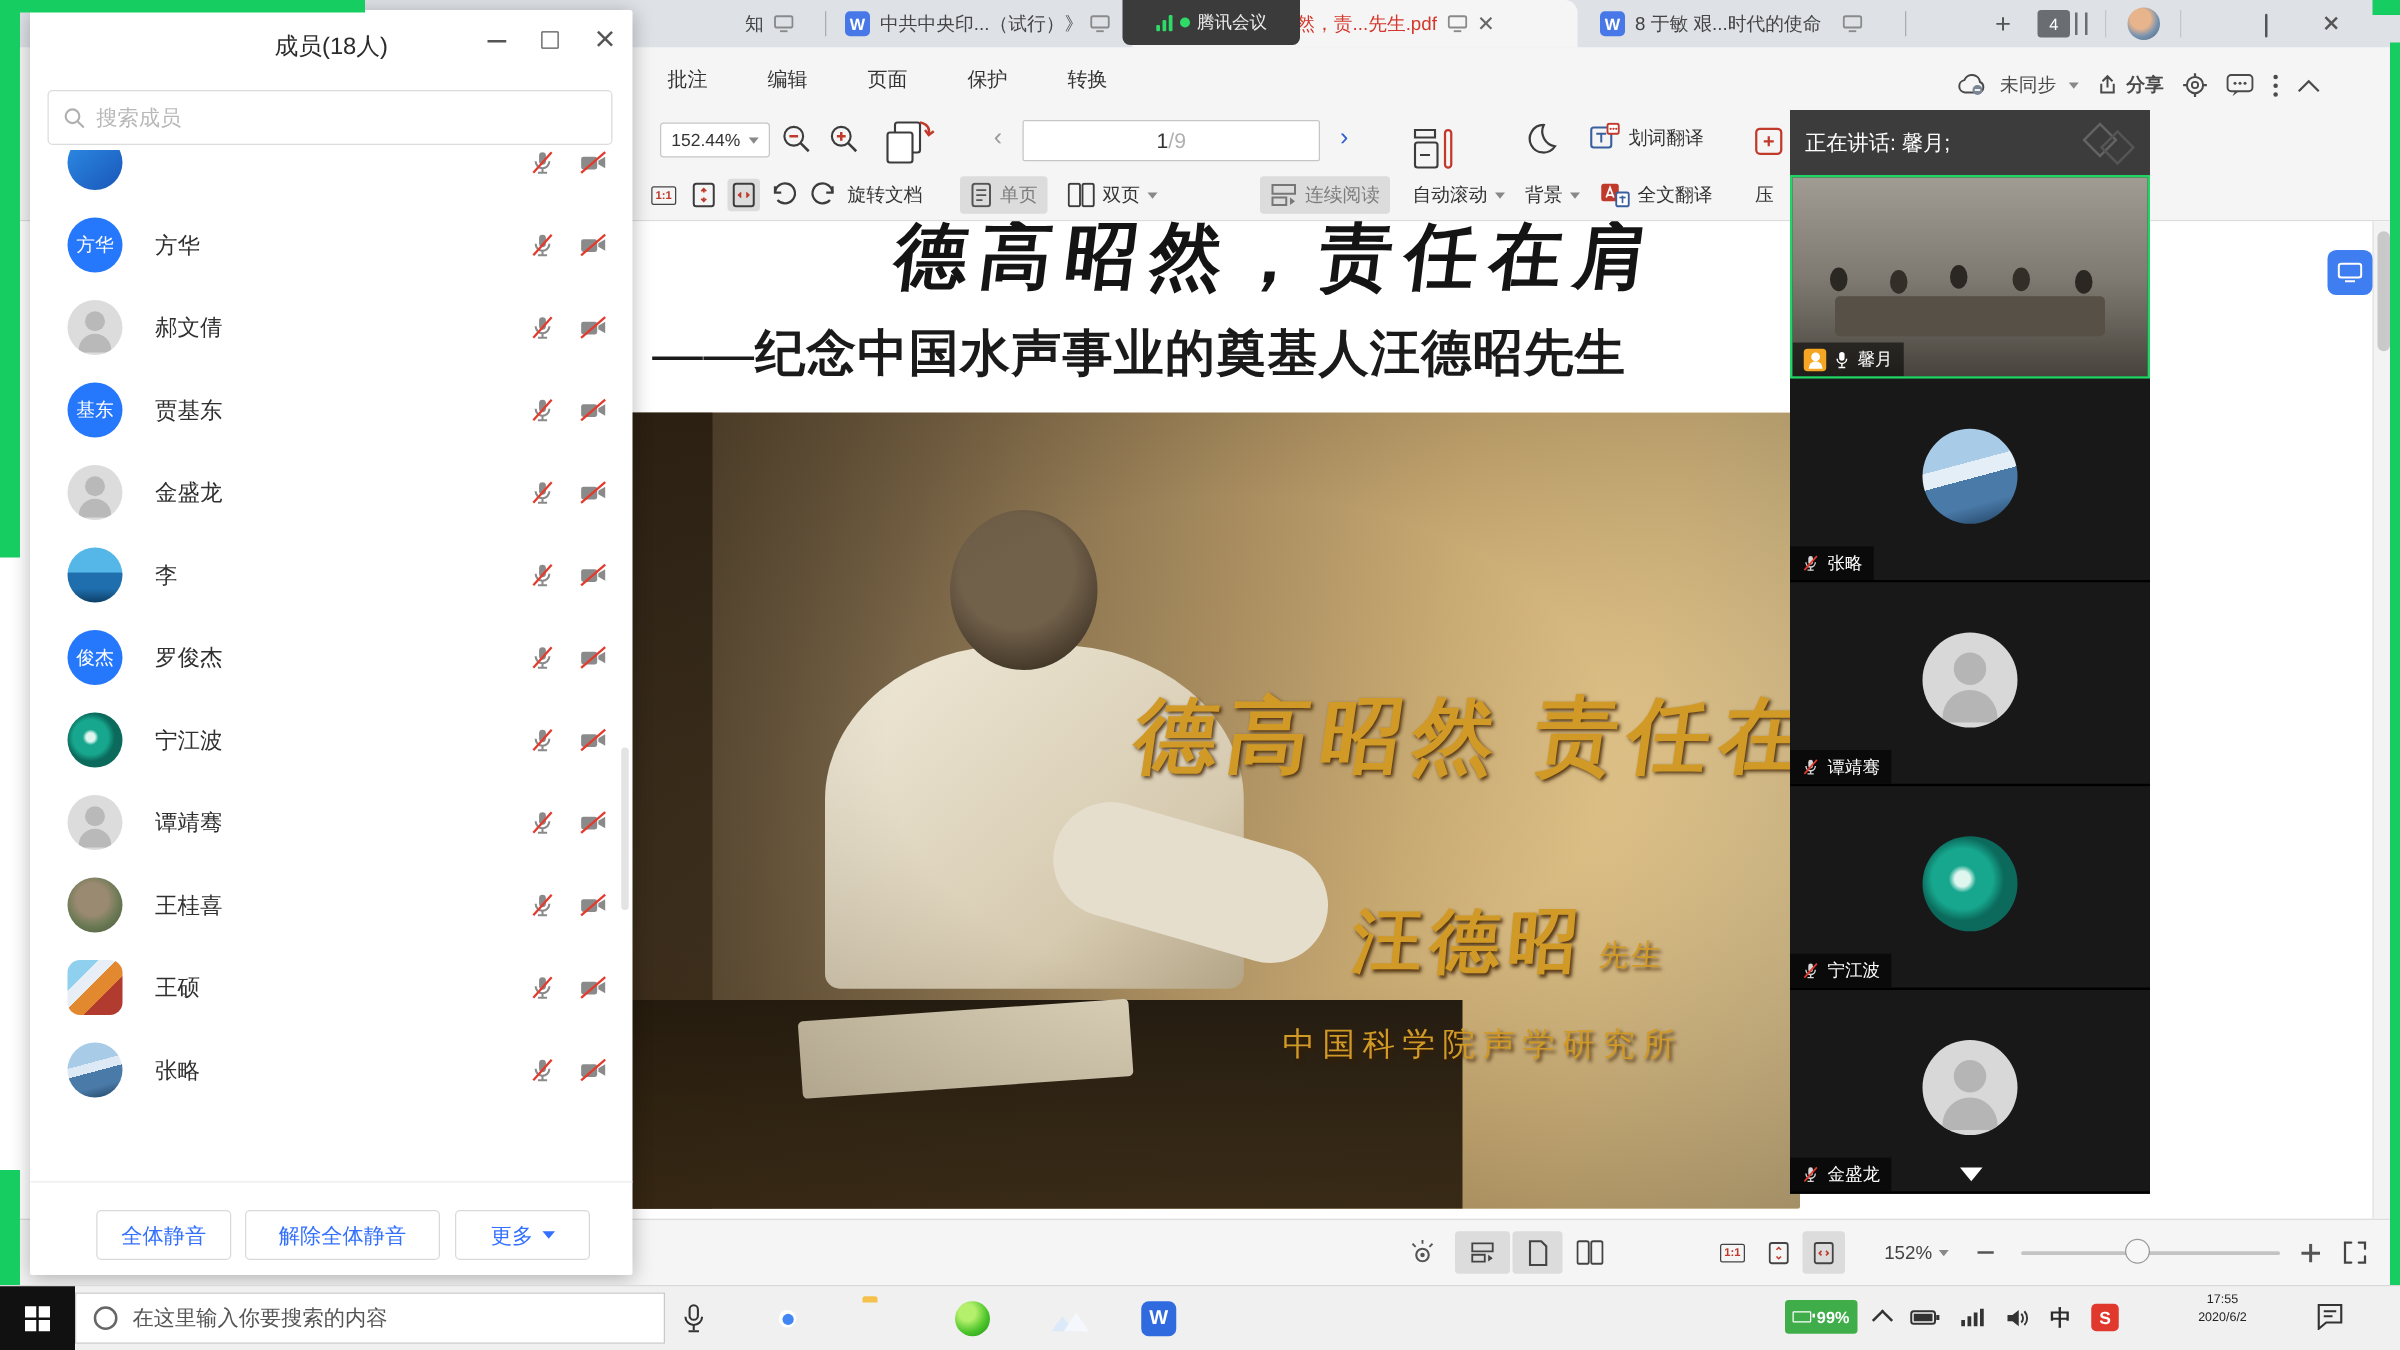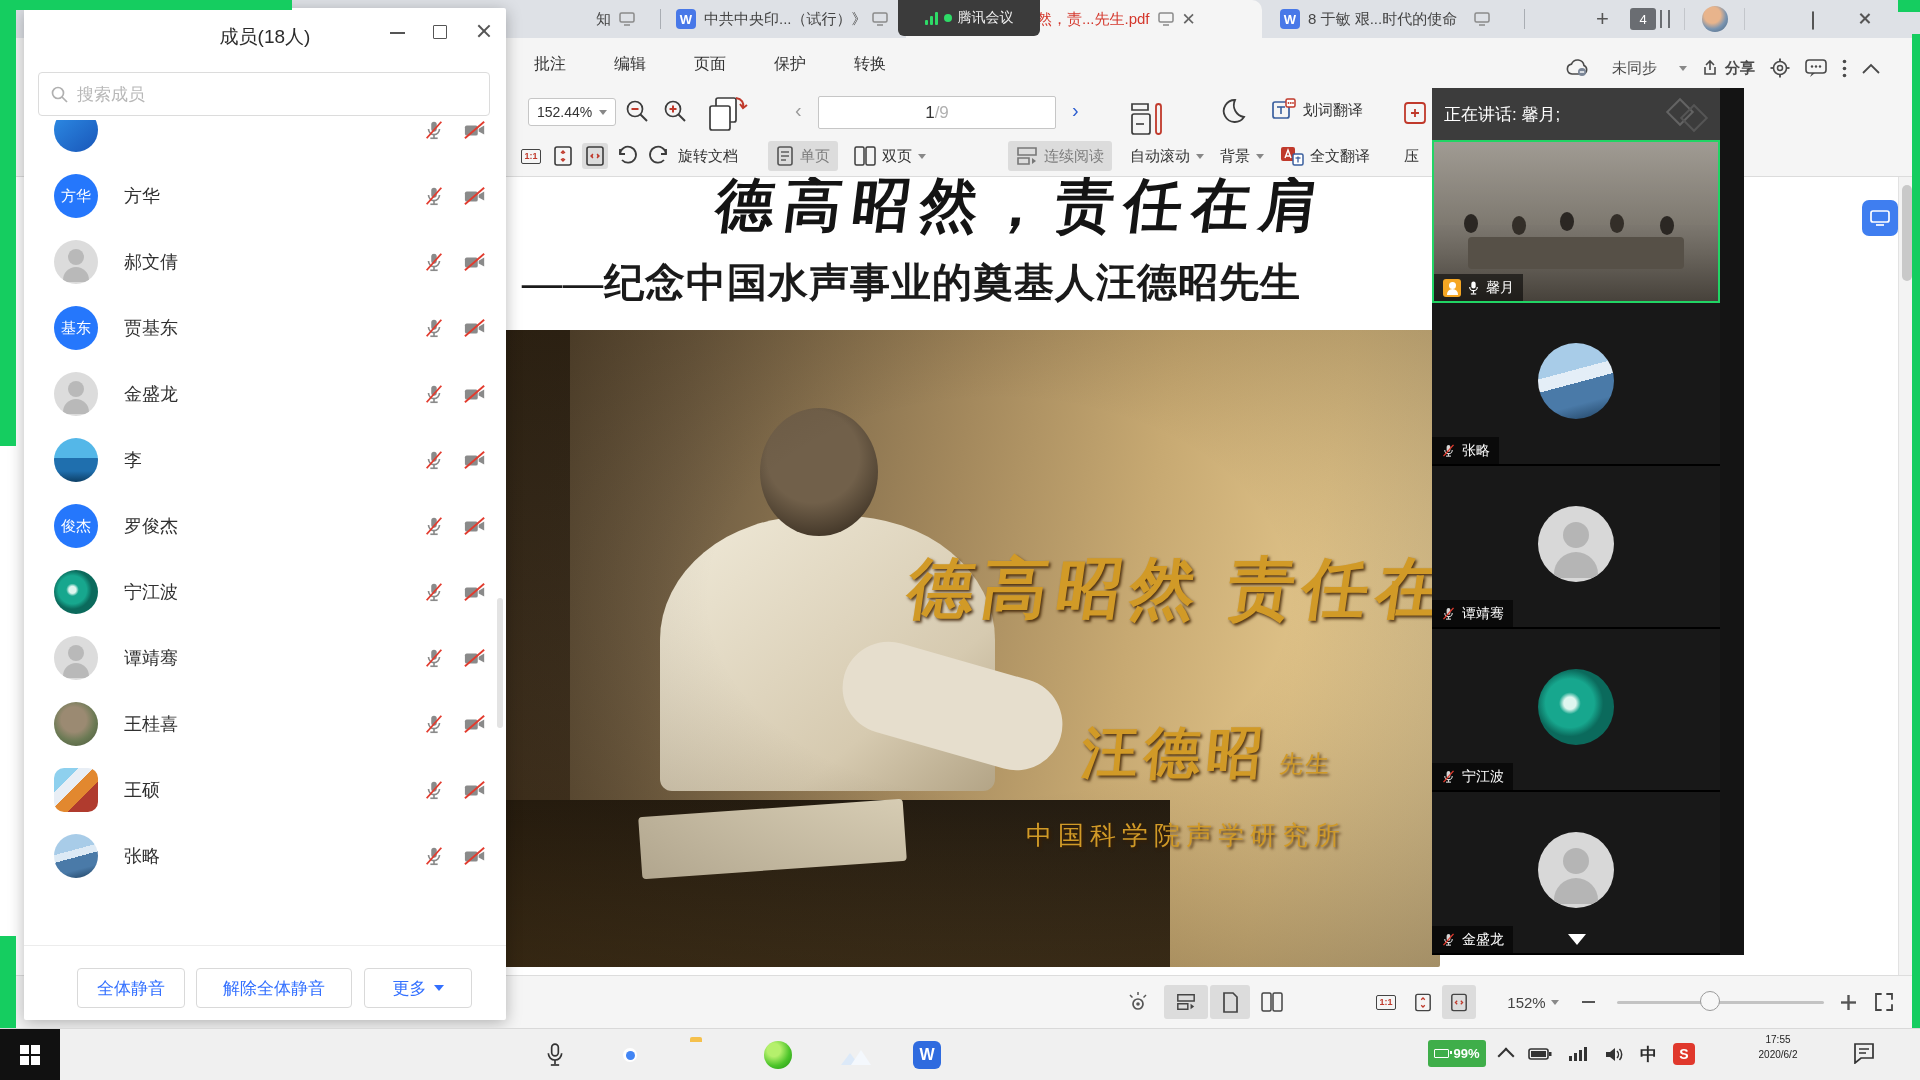--- a/index.html
+++ b/index.html
@@ -127,21 +127,21 @@
   .av-mountain{background:linear-gradient(165deg,#a8cce8 0 38%,#ddeaf5 38% 52%,#4a7aa8 52% 75%,#1e3f5e);}
   .m-name{margin-left:26px;font-size:18px;color:#303030;}
   .m-icons{margin-left:auto;display:flex;gap:17px;align-items:center;color:#8a8a8a;}
   .mp-scroll{position:absolute;left:473px;top:590px;width:6px;height:130px;background:#e3e3e3;border-radius:3px;}
   .mp-foot{position:absolute;left:0;top:937px;width:482px;height:75px;border-top:1px solid #ececec;}
   .mp-btn{position:absolute;top:22px;height:40px;background:#fff;border:1px solid #d9d9d9;border-radius:4px;color:#3370ff;
     font-size:17px;display:flex;align-items:center;justify-content:center;gap:7px;box-sizing:border-box;}
   .blue-caret{width:0;height:0;border-left:5px solid transparent;border-right:5px solid transparent;border-top:6px solid #3370ff;}
 
   
-  .vpanel{position:absolute;left:1432px;top:88px;width:288px;height:867px;background:#141414;z-index:40;padding-left:24px;}
+  .vpanel{position:absolute;left:1432px;top:88px;width:288px;height:867px;background:#141414;z-index:40;}
   .vp-head{position:absolute;left:0;top:0;width:288px;height:52px;background:#3c3c3c;display:flex;align-items:center;
     padding:0 12px;box-sizing:border-box;color:#fff;font-size:17px;}
   .vp-mark{position:absolute;right:10px;top:14px;width:40px;height:24px;opacity:.5;}
   .vp-mark i{position:absolute;width:16px;height:16px;border:2px solid #8a8a8a;transform:rotate(45deg);display:block;}
   .vp-mark i:nth-child(2){left:14px;top:6px;border-color:#6f6f6f;}
   .tiles{position:absolute;left:0;top:52px;width:288px;height:815px;overflow:hidden;}
   .video-tile{position:relative;width:288px;height:163px;background:#181818;border-bottom:2px solid #000;box-sizing:border-box;overflow:hidden;}
   .tile-room{border:2px solid #21d464;background:linear-gradient(180deg,#928d85 0%,#847f77 45%,#6a655d 70%,#47423b 100%);}
   .room-wall{position:absolute;left:0;top:0;width:100%;height:52%;background:linear-gradient(180deg,#a09b93,#7e7970);}
   .room-table{position:absolute;left:12%;top:60%;width:76%;height:20%;background:#565047;border-radius:4px;}
@@ -279,21 +279,21 @@
 
         <span class="menu-item">页面</span>
 
         <span class="menu-item">保护</span>
 
         <span class="menu-item">转换</span>
 
     </div>
 
     <div class="tb-right">
-      <span class="iconbtn" style="display:flex;align-items:center;gap:22px;">
+      <span class="iconbtn" style="display:flex;align-items:center;gap:10px;">
         <svg width="24" height="18" viewBox="0 0 24 18">
             <path d="M6 15a5 5 0 0 1-.5-9.9A6.5 6.5 0 0 1 18 6.6 4.5 4.5 0 0 1 17.5 15z" fill="none" stroke="#4a4a4a" stroke-width="1.6"></path>
             <circle cx="16" cy="13" r="4" fill="#7a8596"></circle>
             <rect x="13.8" y="12.3" width="4.4" height="1.4" fill="#fff"></rect>
           </svg>
         <span>未同步</span>
         <span class="caret"></span>
       </span>
       <span class="iconbtn" style="display:flex;align-items:center;gap:5px;font-weight:bold;">
         <svg width="18" height="18" viewBox="0 0 18 18">
@@ -966,20 +966,24 @@
   </div>
 
   <div class="taskbar">
     <div class="startbtn">
       <span class="winlogo">
           <i></i>
           <i></i>
           <i></i>
           <i></i>
         </span>
+    </div>
+    <div class="tb-search">
+      <span class="cortana"></span>
+      <span class="ph">在这里输入你要搜索的内容</span>
     </div>
     <span class="task-ic" style="left:545px;top:13px;width:22px;">
       <svg width="20" height="26" viewBox="0 0 24 30">
           <rect x="8" y="2" width="8" height="14" rx="4" fill="none" stroke="#333" stroke-width="2"></rect>
           <path d="M4 13a8 8 0 0 0 16 0" stroke="#333" stroke-width="2" fill="none"></path>
           <line x1="12" y1="21" x2="12" y2="26" stroke="#333" stroke-width="2"></line>
           <line x1="7" y1="27" x2="17" y2="27" stroke="#333" stroke-width="2"></line>
         </svg>
     </span>
     <span class="task-ic chrome" style="left:616px;"></span>

